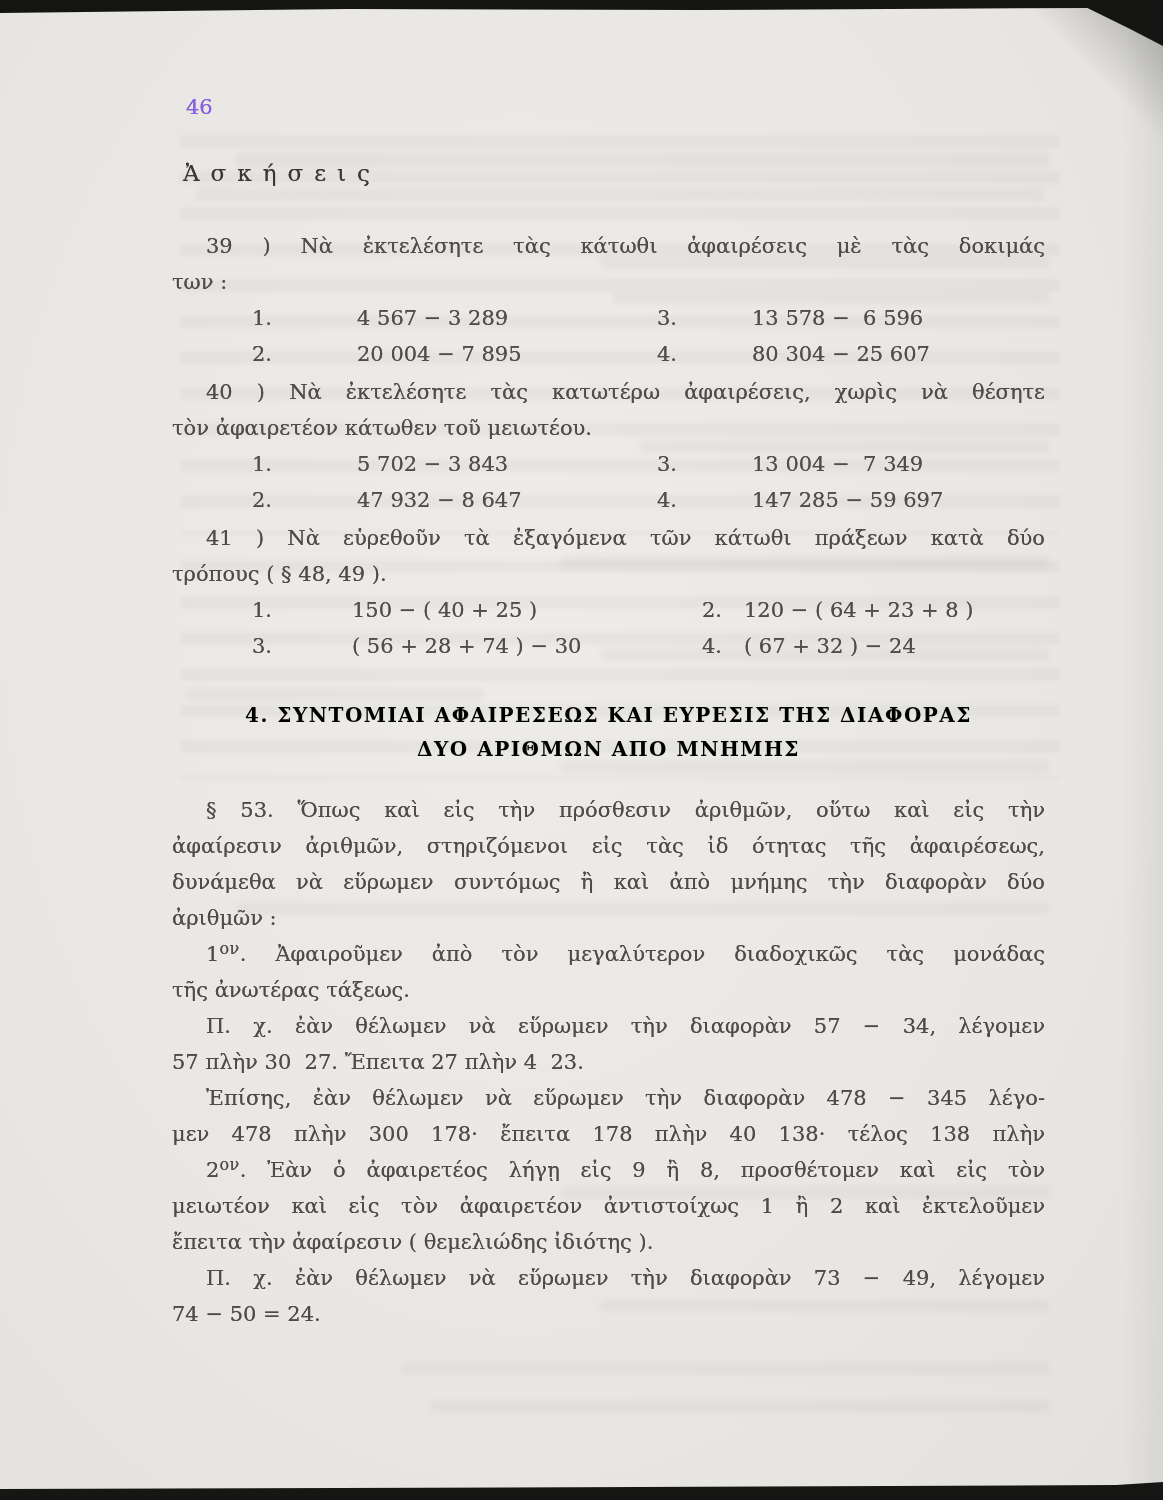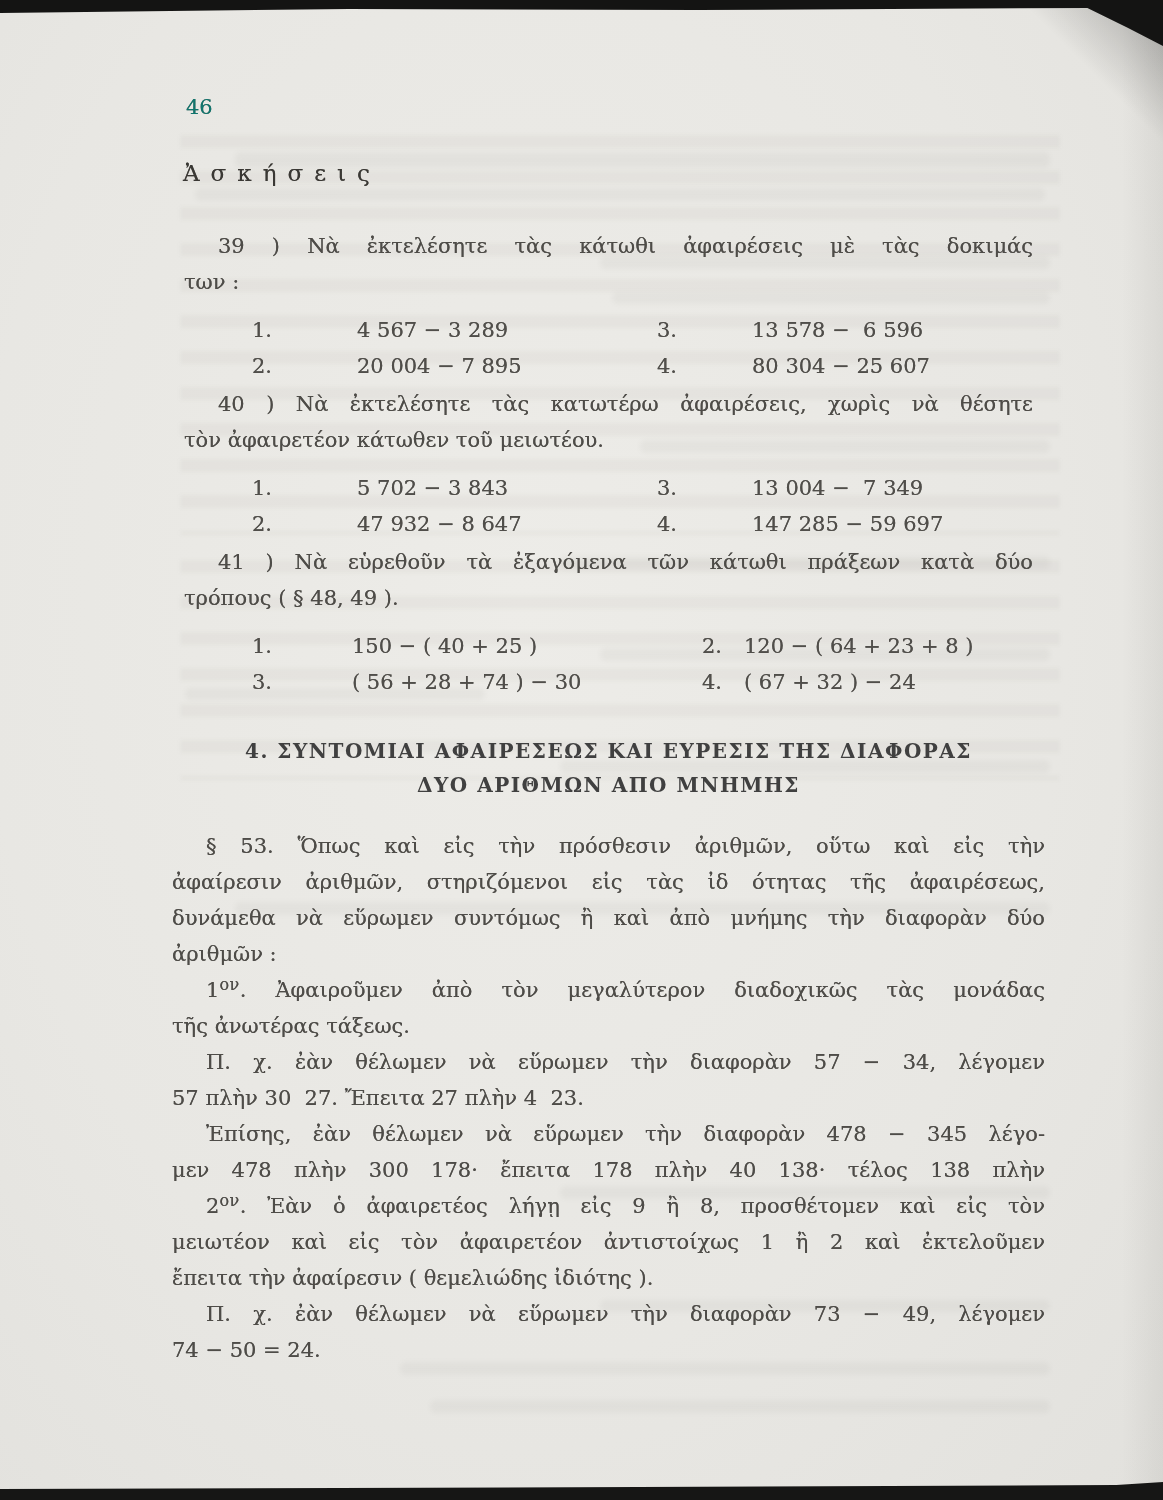--- a/index.html
+++ b/index.html
@@ -17,38 +17,38 @@
   .corner-shade{position:absolute;top:0;right:0;width:150px;height:150px;z-index:4;
     background:linear-gradient(225deg, rgba(20,20,20,0.30) 0%, rgba(20,20,20,0.0) 48%);}
   .right-curve{position:absolute;top:0;right:0;width:46px;height:1500px;z-index:3;
     background:linear-gradient(to left, rgba(60,60,55,0.07), rgba(60,60,55,0) 90%);}
   .mottle{position:absolute;z-index:1;pointer-events:none;
     background:repeating-linear-gradient(to bottom, rgba(80,78,70,0.035) 0 13px, rgba(80,78,70,0) 13px 36px);
     filter:blur(2px);}
   .ghost{position:absolute;background:#6c6a62;opacity:0.055;filter:blur(2.5px);border-radius:6px;z-index:1;pointer-events:none;}
 
   
-  .page-number{position:absolute;left:186px;top:95px;font-size:21px;color:#0f766e;z-index:2;}
+  .page-number{position:absolute;left:186px;top:95px;font-size:21px;color:#8b5cf6;z-index:2;}
   .content{position:absolute;left:172px;top:0;width:873px;padding-top:158px;z-index:2;}
   .doc-title{display:block;font-size:23px;line-height:30px;color:#3a3834;
     letter-spacing:11px;margin:0 0 0 11px;}
-  .par{margin:12px;font-size:21px;line-height:36px;}
+  .par{margin:0;font-size:21px;line-height:36px;}
   .line{display:block;line-height:36px;}
   .jl{text-align:justify;text-align-last:justify;}
   .ll{white-space:pre-wrap;}
   .indent{text-indent:34px;}
   .exercise .par{margin-top:2px;}
   .exercise:first-of-type .par{margin-top:40px;}
   .prob-grid{display:grid;padding-left:80px;font-size:21px;line-height:36px;color:#504e4a;}
   .g-a{grid-template-columns:105px 300px 95px 1fr;}
   .g-b{grid-template-columns:100px 350px 42px 1fr;}
   .pnum{white-space:pre;}
   .expr{white-space:pre;}
   .section-heading{margin:34px 0 0 0;text-align:center;font-weight:bold;font-size:20px;
-    line-height:34px;color:#404040;letter-spacing:1.5px;}
+    line-height:34px;color:#000000;letter-spacing:1.5px;}
   .section-heading .line{line-height:34px;}
   .body-par{margin:0;}
   .first-body{margin-top:26px;}
   sup{font-size:16px;line-height:0;vertical-align:7px;letter-spacing:0.5px;}
   .ink{text-shadow:0 0 0.5px rgba(78,76,72,0.8);}
 </style>
 </head>
 <body>
 
 <div class="edge-top"></div>

